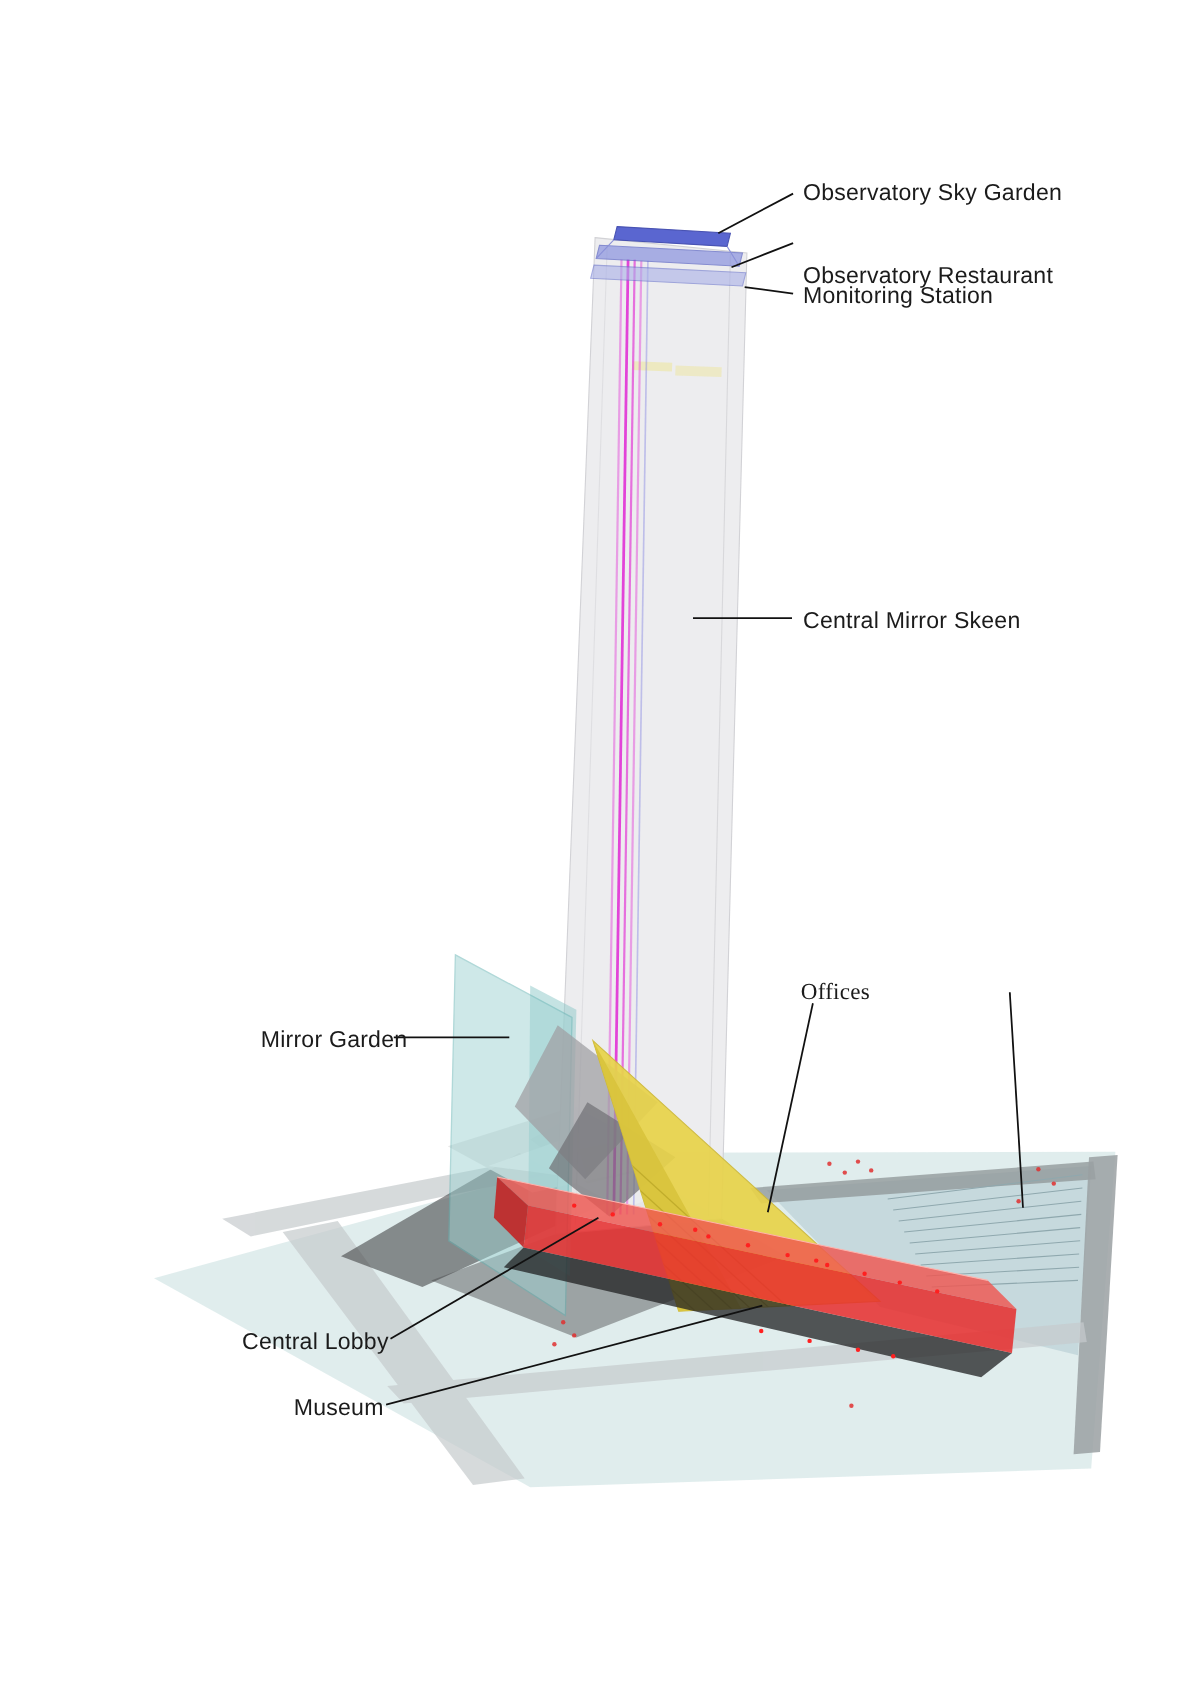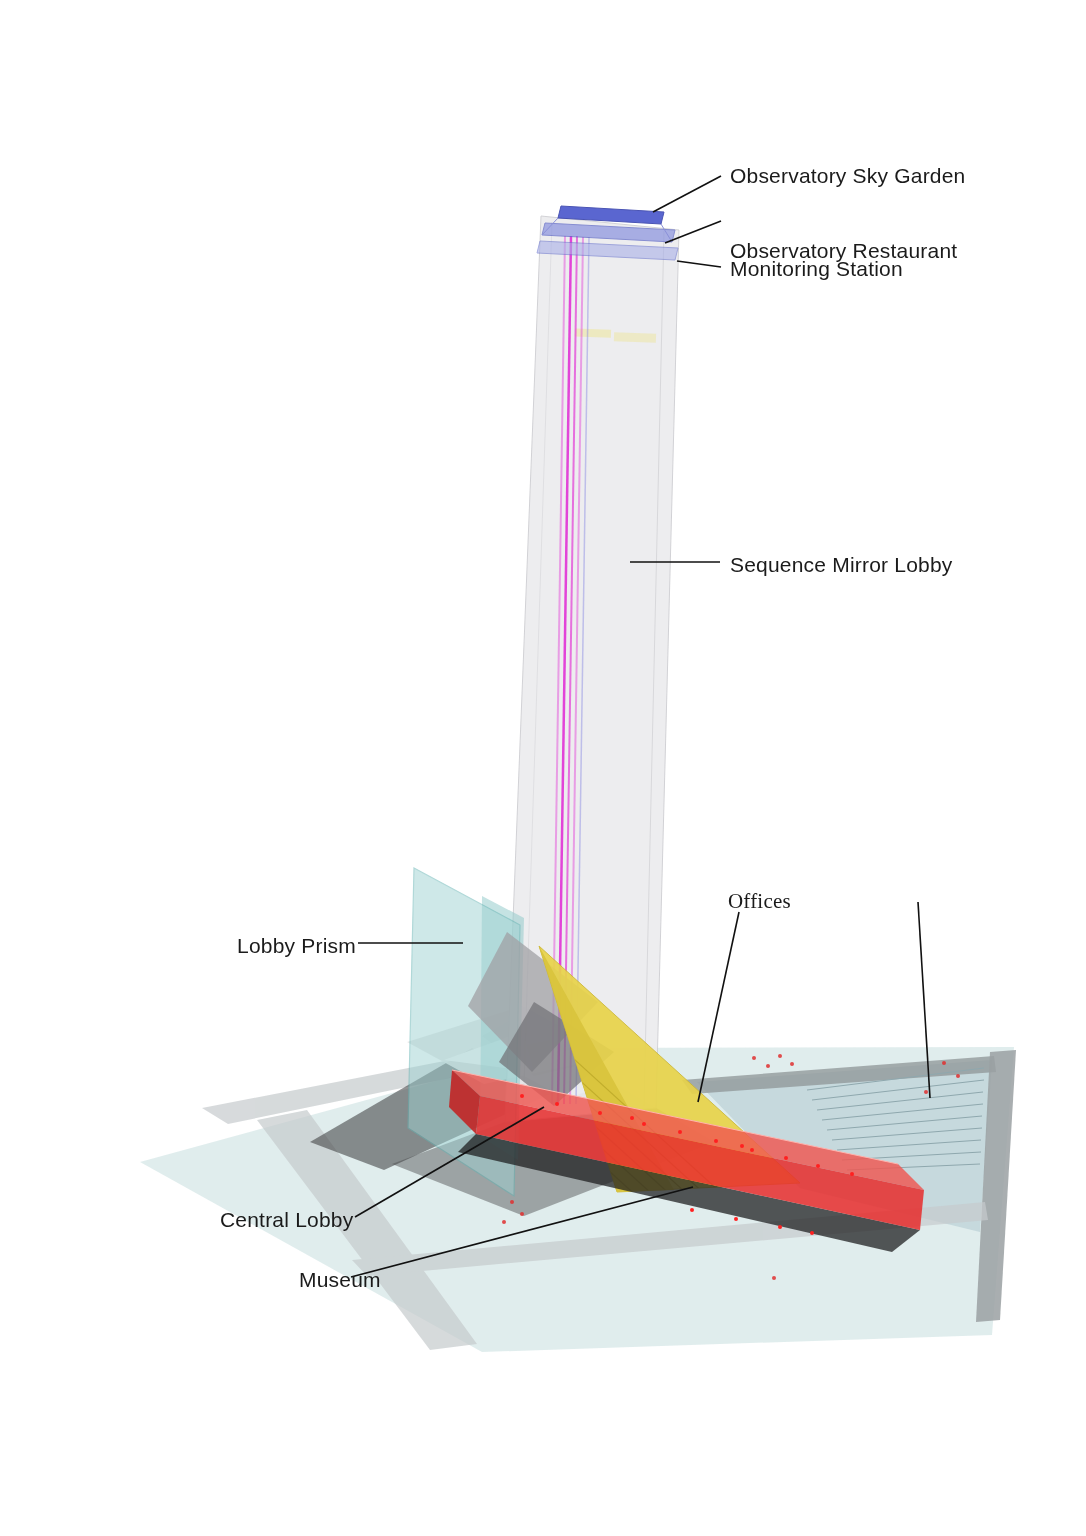--- a/index.html
+++ b/index.html
@@ -185,19 +185,19 @@
       <line x1="687" y1="912" x2="646" y2="1102"></line>
       <line x1="306" y1="943" x2="411" y2="943"></line>
       <line x1="303" y1="1217" x2="492" y2="1107"></line>
       <line x1="299" y1="1277" x2="641" y2="1187"></line>
     </g>
   </svg>
 
   <div class="label" style="left:678px; top:162px;">Observatory Sky Garden</div>
   <div class="label" style="left:678px; top:209px;margin-top:28px;">Observatory Restaurant</div>
   <div class="label" style="left:678px; top:255px;text-align:right;">Monitoring Station</div>
-  <div class="label" style="left:678px; top:551px;">Sequence Mirror Lobby</div>
+  <div class="label" style="left:678px; top:551px;">Central Mirror Skeen</div>
   <div class="label" style="left:676px; top:887px;font-family:Liberation Serif, serif;">Offices</div>
-  <div class="label" style="left:185px; top:932px;">Lobby Prism</div>
+  <div class="label" style="left:185px; top:932px;">Mirror Garden</div>
   <div class="label" style="left:168px; top:1206px;text-align:center;">Central Lobby</div>
-  <div class="label" style="left:215px; top:1266px;margin-left:32px;">Museum</div>
+  <div class="label" style="left:215px; top:1266px;">Museum</div>
 
 </div>
 
 </body></html>

